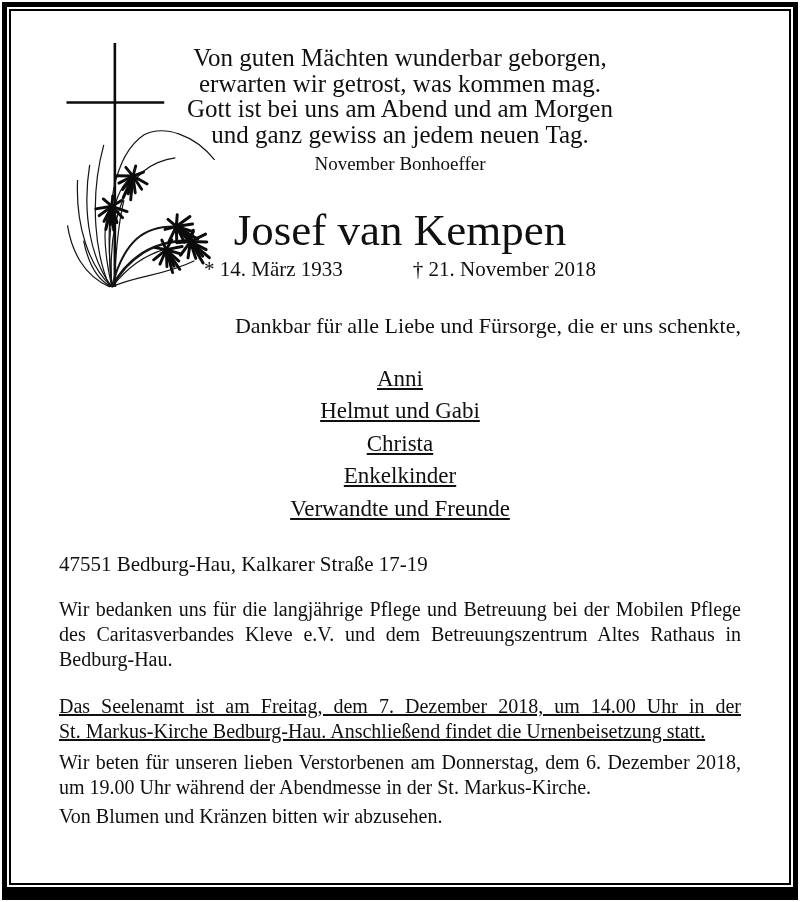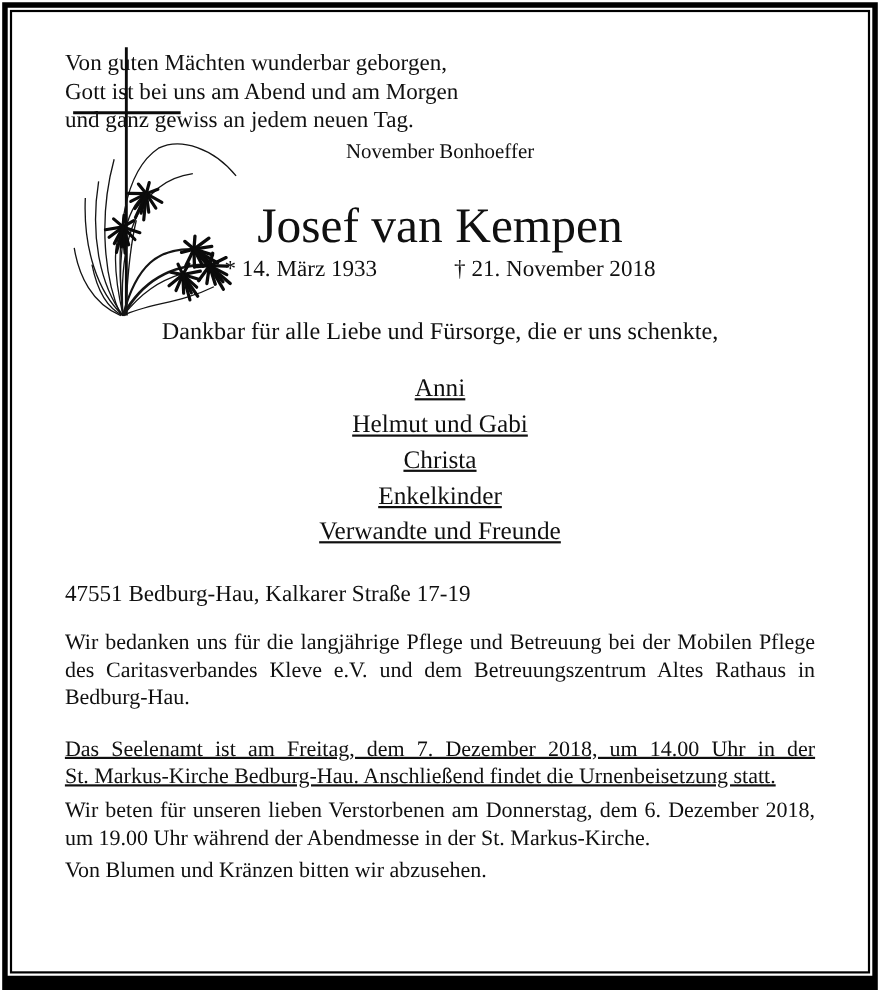--- a/index.html
+++ b/index.html
@@ -43,22 +43,22 @@
     position: absolute;
     left: 28px;
     top: 28px;
     width: 190px;
     height: 262px;
     pointer-events: none;
   }
   
   .quote {
     margin-top: 34px;
-    text-align: left;
-    font-size: 21px;
+    text-align: center;
+    font-size: 25px;
     line-height: 25.5px;
   }
   .quote-author {
     margin-top: 6px;
     text-align: center;
     font-size: 19px;
     line-height: 22px;
   }
   .deceased-name {
     margin-top: 30px;
@@ -70,21 +70,21 @@
   .dates {
     margin-top: 3px;
     display: flex;
     justify-content: center;
     gap: 70px;
     font-size: 21px;
     line-height: 23px;
   }
   .farewell {
     margin-top: 31px;
-    text-align: center;
+    text-align: right;
     font-size: 22px;
     line-height: 27.5px;
   }
   .mourners {
     margin-top: 23px;
     text-align: center;
     font-size: 23px;
     line-height: 32.5px;
     text-decoration: underline;
   }
@@ -163,20 +163,21 @@
           <use href="#ear" transform="translate(132,186) rotate(130) scale(1.35)"></use>
           <use href="#ear" transform="translate(146,201) rotate(140) scale(1.35)"></use>
           <use href="#ear" transform="translate(122,209) rotate(155) scale(1.3)"></use>
         </g>
       </svg>
 
       <div class="content">
 
         <div class="quote">
           <div>Von guten Mächten wunderbar geborgen,</div>
+          <div>erwarten wir getrost, was kommen mag.</div>
           <div>Gott ist bei uns am Abend und am Morgen</div>
           <div>und ganz gewiss an jedem neuen Tag.</div>
         </div>
         <div class="quote-author">November Bonhoeffer</div>
 
         <div class="deceased-name">Josef van Kempen</div>
 
         <div class="dates">
           <span>* 14. März 1933</span>
           <span>† 21. November 2018</span>

